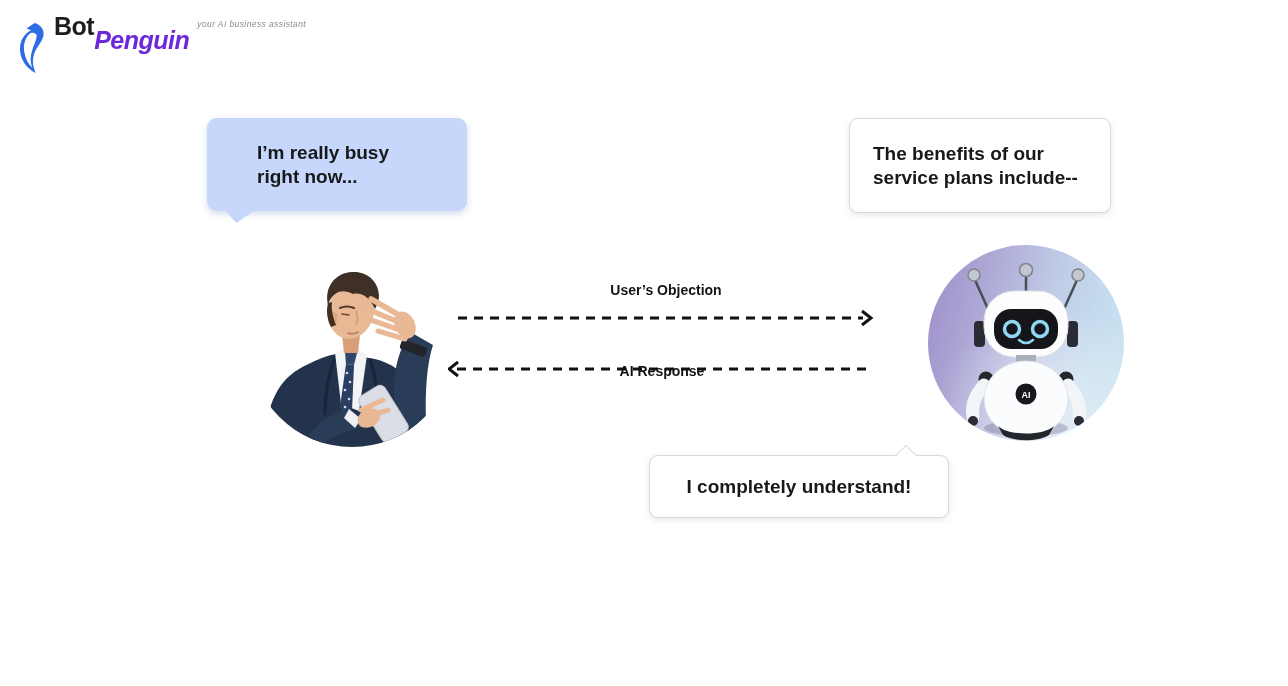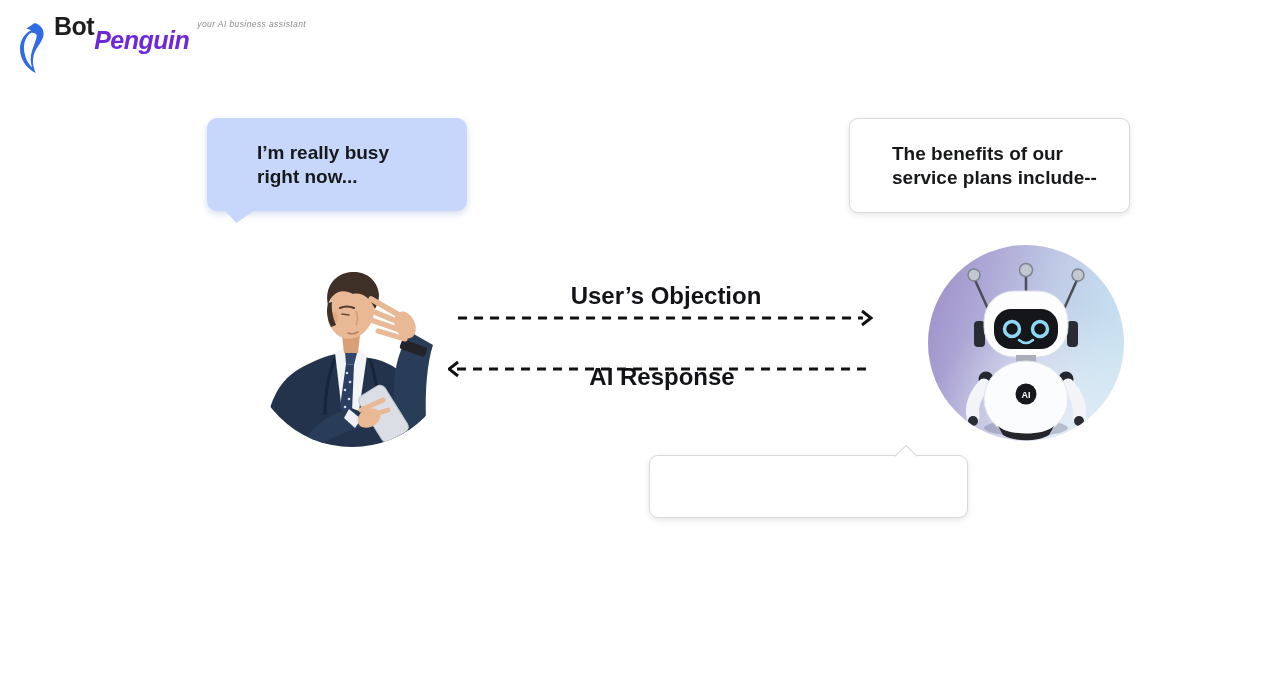--- a/index.html
+++ b/index.html
@@ -26,21 +26,20 @@
     margin-left:12px;
   }
   .bubble-user .txt{max-width:160px;}
   .tail-down{
     position:absolute;left:16px;bottom:-12px;width:32px;height:13px;background:#c7d7fb;
     clip-path:polygon(4% 0,100% 0,42% 100%);
   }
   .bubble-white{
     background:#ffffff;border:1.5px solid #d9d9dc;border-radius:9px;
     box-shadow:0 2px 6px rgba(0,0,0,0.10);
-    padding-left:19px;
   }
   .bubble-pitch{left:849px;top:118px;width:260px;height:93px;}
   .bubble-pitch .txt{max-width:214px;}
   .bubble-understand{left:649px;top:455px;width:298px;height:61px;}
   .bubble-callback{left:649px;top:536px;width:329px;height:70px;}
   .bubble-callback .txt{max-width:272px;}
   .tail-up{
     position:absolute;top:-8.5px;width:15px;height:15px;background:#ffffff;
     border-left:1.5px solid #d9d9dc;border-top:1.5px solid #d9d9dc;transform:rotate(45deg);
   }
@@ -53,21 +52,21 @@
   }
   .robot-circle{
     position:absolute;left:928px;top:245px;width:196px;height:196px;border-radius:50%;overflow:hidden;
     background:
       radial-gradient(circle at 62% 88%, rgba(255,255,255,0.55), rgba(255,255,255,0) 55%),
       linear-gradient(105deg,#9c8cc8 0%,#aea9d6 28%,#c0cbe6 55%,#c4dcee 78%,#cfe6f2 100%);
   }
   .man-circle svg,.robot-circle svg{display:block;width:100%;height:100%;}
   
   .flow-label{
-    position:absolute;transform:translateX(-50%);font-size:24px;font-weight:bold;color:#121316;
+    position:absolute;transform:translateX(-50%);font-size:14px;font-weight:bold;color:#121316;
     white-space:nowrap;
   }
   .label-objection{left:666px;top:282px;}
   .label-response{left:662px;top:337px;margin-top:26px;}
   .arrow-svg{position:absolute;width:424px;height:18px;}
   .arrow-objection{left:456px;top:309px;}
   .arrow-response{left:448px;top:360px;}
 </style>
 </head>
 <body>
@@ -192,16 +191,17 @@
   </svg>
 
   <div class="flow-label label-response">AI Response</div>
   <svg class="arrow-svg arrow-response" viewBox="0 0 424 18" aria-hidden="true">
     <path d="M10,2 L1,9 L10,16" fill="none" stroke="#111111" stroke-width="3"></path>
     <line x1="9" y1="9" x2="421" y2="9" stroke="#111111" stroke-width="3" stroke-dasharray="9 7"></line>
   </svg>
 
   <div class="bubble bubble-white bubble-understand">
     <span class="tail-up"></span>
+    <span class="txt">I completely understand!</span>
   </div>
 
 
 </div>
 
 </body></html>

